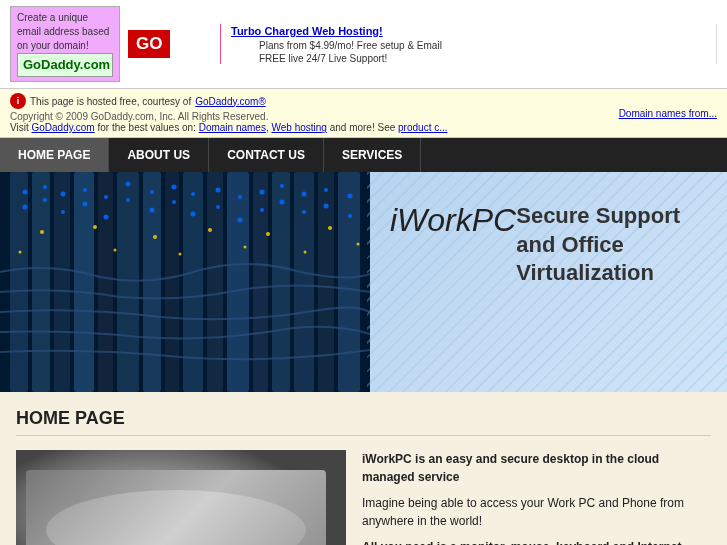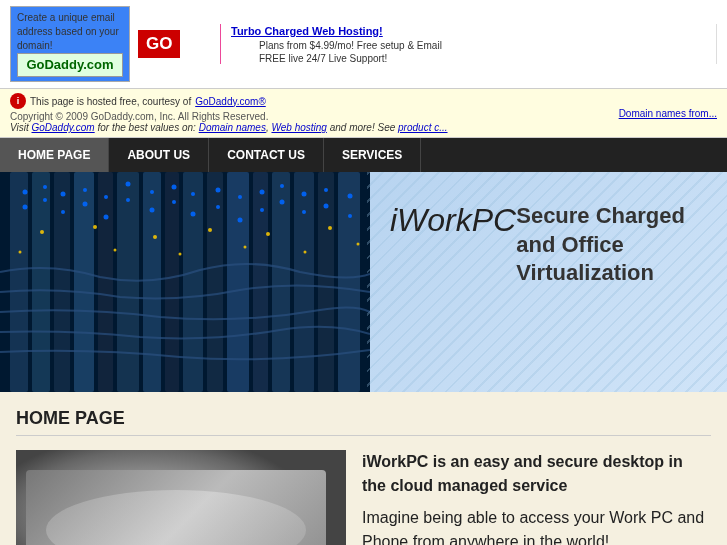--- a/index.html
+++ b/index.html
@@ -14,27 +14,27 @@
       align-items: center;
       gap: 10px;
     }
     .top-banner-left {
       display: flex;
       align-items: center;
       gap: 8px;
       min-width: 200px;
     }
     .godaddy-box {
-      background: #3b82f6;
+      background: #f0abfc;
       border: 1px solid #aaa;
       padding: 4px 6px;
       font-size: 10px;
       color: #333;
       line-height: 1.4;
-      width: 120px;
+      width: 110px;
     }
     .go-btn {
       background: #cc0000;
       color: #fff;
       font-weight: bold;
       font-size: 17px;
       padding: 4px 8px;
       border: none;
       cursor: pointer;
     }
@@ -82,21 +82,21 @@
       align-items: center;
     }
     .info-bar-left {
       display: flex;
       align-items: center;
       gap: 6px;
     }
     .info-bar a { color: #0000cc; text-decoration: underline; }
     .info-bar-right { color: #0000cc; font-size: 10px; }
     .info-bar-copyright { font-size: 10px; color: #555; margin-top: 2px; }
-    .info-bar-visit { font-size: 10px; color: #333; font-style: italic; }
+    .info-bar-visit { font-size: 10px; color: #333; }
 
     
     .nav-bar {
       background: #222;
       display: flex;
       padding: 0;
     }
     .nav-item {
       color: #fff;
       font-size: 12px;
@@ -213,21 +213,21 @@
       position: absolute;
       top: 40px; left: 30px; right: 40px; bottom: 40px;
       background: linear-gradient(135deg, #aaa 0%, #ddd 50%, #aaa 100%);
       border-radius: 50%;
       opacity: 0.6;
     }
     .content-text {
       flex: 1;
     }
     .content-text p {
-      font-size: 16px;
+      font-size: 12px;
       color: #222;
       line-height: 1.5;
       margin-bottom: 8px;
     }
     .content-text p.intro {
       font-weight: bold;
     }
     .content-text p.bold-line {
       font-weight: bold;
     }
@@ -381,21 +381,21 @@
         <path d="M0,120 Q60,115 120,125 Q180,130 240,118 Q300,108 370,120"></path>
         <path d="M0,140 Q80,135 160,145 Q240,152 320,138 Q355,132 370,140"></path>
         <path d="M0,160 Q70,158 140,165 Q210,170 280,158 Q330,150 370,162"></path>
         <path d="M0,180 Q90,176 180,185 Q270,192 370,178"></path>
       </g>
     </svg>
   </div>
   <div class="hero-text">
     <div class="hero-bg-stripes"></div>
     <h1 class="hero-title" style="position:relative;z-index:1;">iWorkPC</h1>
-    <div class="hero-subtitle" style="position:relative;z-index:1;">Secure Charged and Office Virtualization</div>
+    <div class="hero-subtitle" style="position:relative;z-index:1;">Secure Support and Office Virtualization</div>
   </div>
 </div>
 
 <div class="main-content">
   <h2 class="page-heading">HOME PAGE</h2>
   <div class="content-row">
     <div class="content-image">
       
       <svg width="330" height="160" viewBox="0 0 330 160">
         <rect width="330" height="160" fill="#888"></rect>

